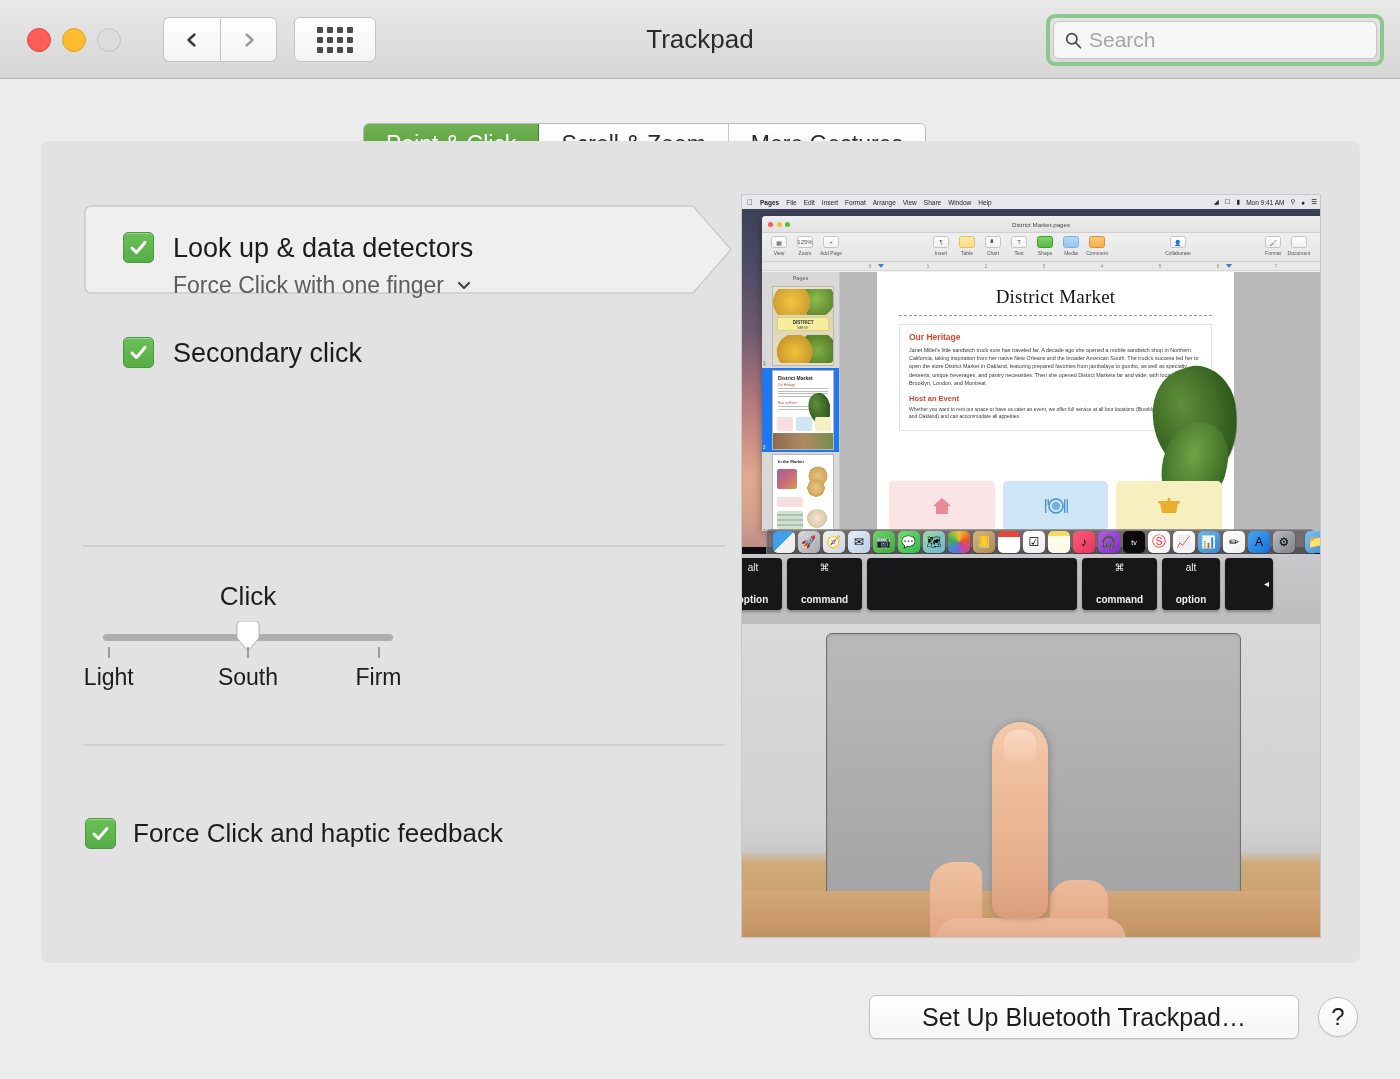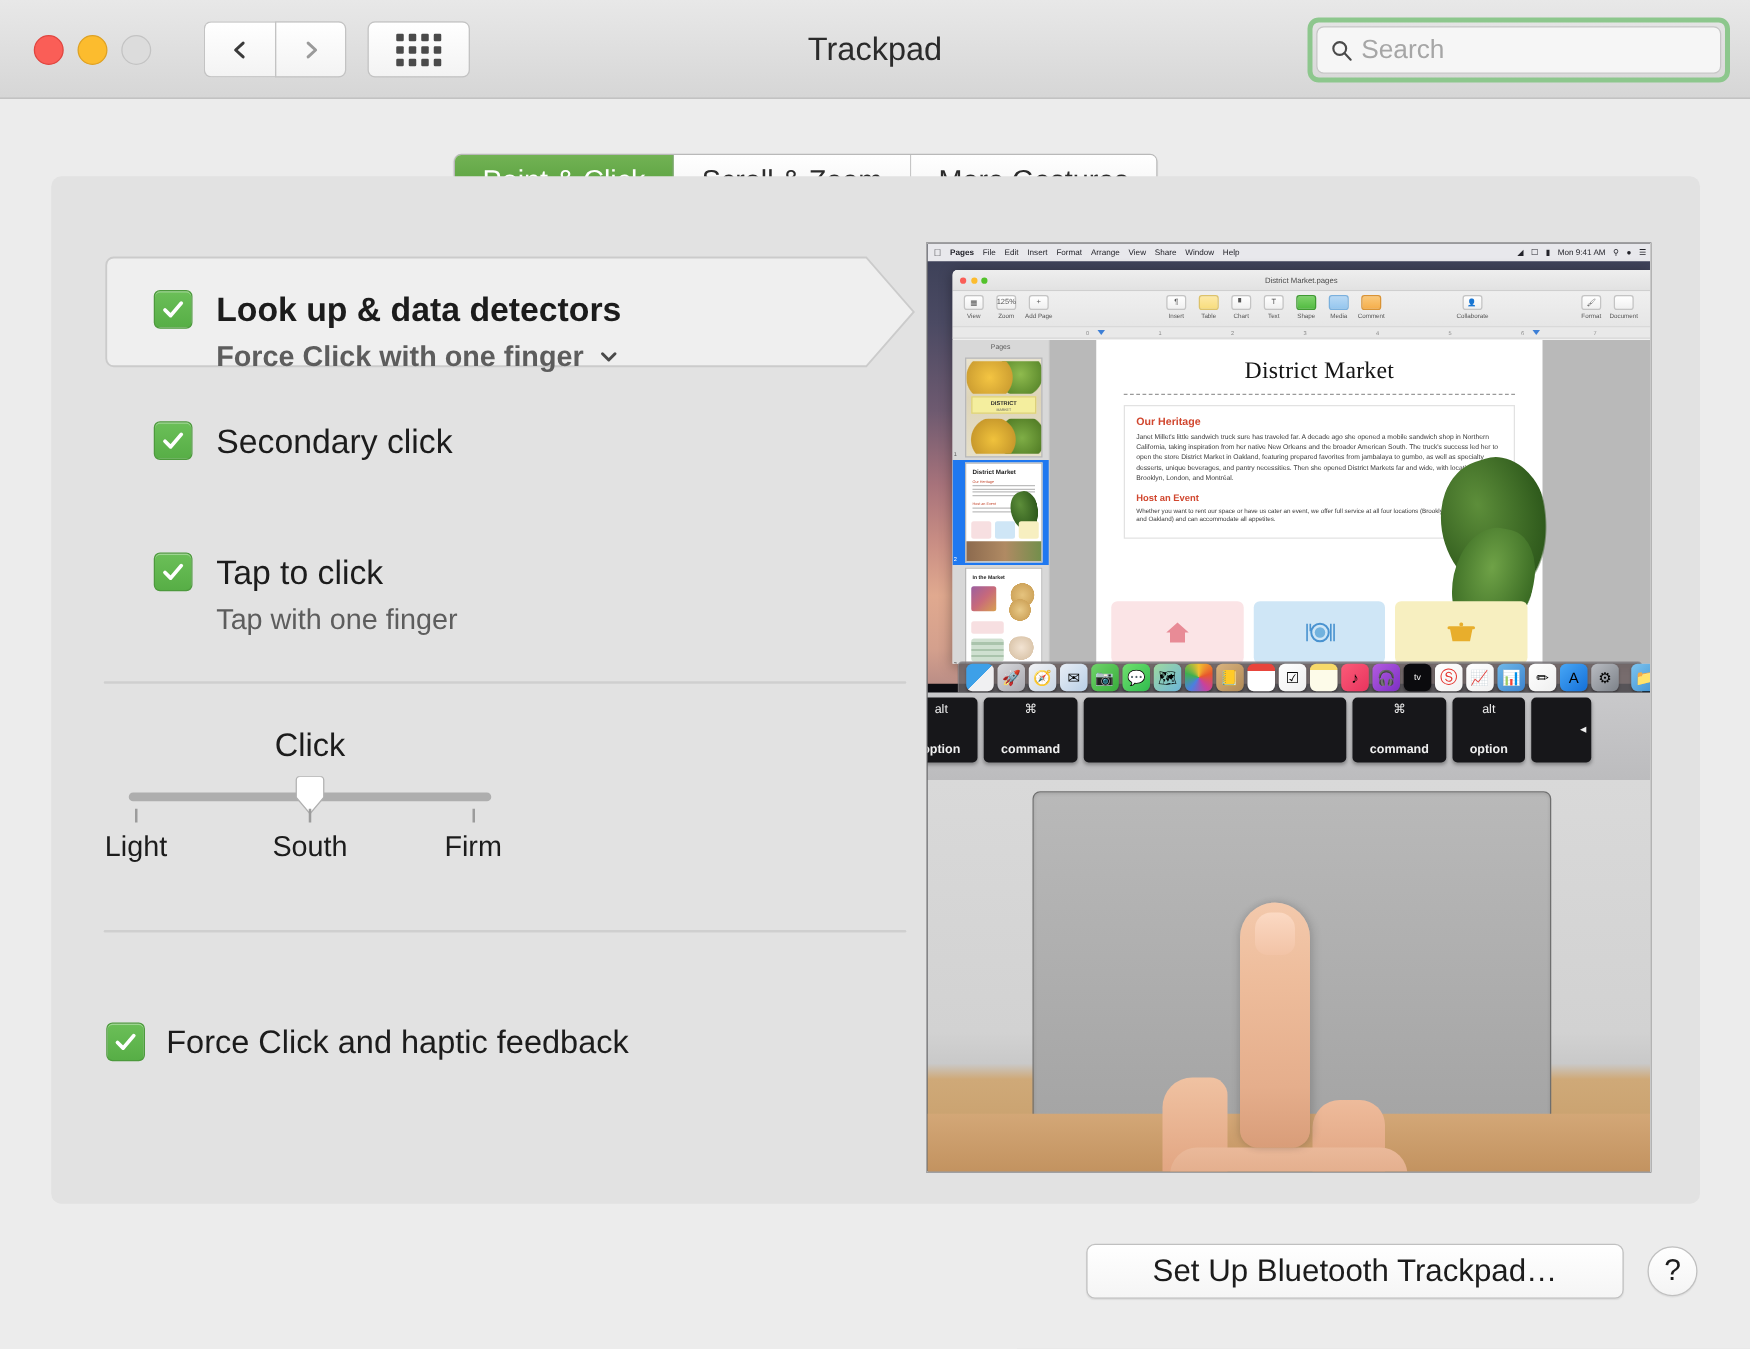--- a/index.html
+++ b/index.html
@@ -385,21 +385,21 @@
 <div class="panel">
 
   <div class="leftcol">
 
     <div class="callout">
       <svg width="652" height="103" viewBox="0 0 652 103">
         <path d="M8 8 H610 L648 51.5 L610 95 H8 A6 6 0 0 1 2 89 V14 A6 6 0 0 1 8 8 Z" fill="#efefef" stroke="#cbcbcb" stroke-width="1.5"></path>
       </svg>
     </div>
 
-    <div class="optrow" style="left:58px; top:91px;font-weight:bold;">
+    <div class="optrow" style="left:58px; top:91px;">
       <span class="cbox">
         <svg viewBox="0 0 21 21">
             <path d="M4 11 L8.5 15.5 L17 5.5"></path>
           </svg>
       </span>
       <span class="opttext">
         <span class="opt-title" style="display:block">Look up &amp; data detectors</span>
         <span class="opt-sub">
           <span>Force Click with one finger</span>
           <svg class="chevdown" viewBox="0 0 20 20">
@@ -413,33 +413,20 @@
       <span class="cbox">
         <svg viewBox="0 0 21 21">
             <path d="M4 11 L8.5 15.5 L17 5.5"></path>
           </svg>
       </span>
       <span class="opttext">
         <span class="opt-title" style="display:block">Secondary click</span>
       </span>
     </div>
 
-    <div class="optrow" style="left:58px; top:301px;">
-      <span class="cbox">
-        <svg viewBox="0 0 21 21">
-            <path d="M4 11 L8.5 15.5 L17 5.5"></path>
-          </svg>
-      </span>
-      <span class="opttext">
-        <span class="opt-title" style="display:block">Tap to click</span>
-        <span class="opt-sub">
-          <span>Tap with one finger</span>
-        </span>
-      </span>
-    </div>
 
     <div class="hr" style="left:18px; top:404px; width:642px;"></div>
 
     <div class="sliderblock" style="left:38px; top:440px; width:290px;">
       <div class="slider-label">Click</div>
       <div class="track">
         <span class="thumb" style="left:50%;">
           <svg viewBox="0 0 26 31">
             <path d="M2 3 A3 3 0 0 1 5 0 H21 A3 3 0 0 1 24 3 V17 L13 30 L2 17 Z" fill="#ffffff" stroke="#b0b0b0" stroke-width="1"></path>
           </svg>

